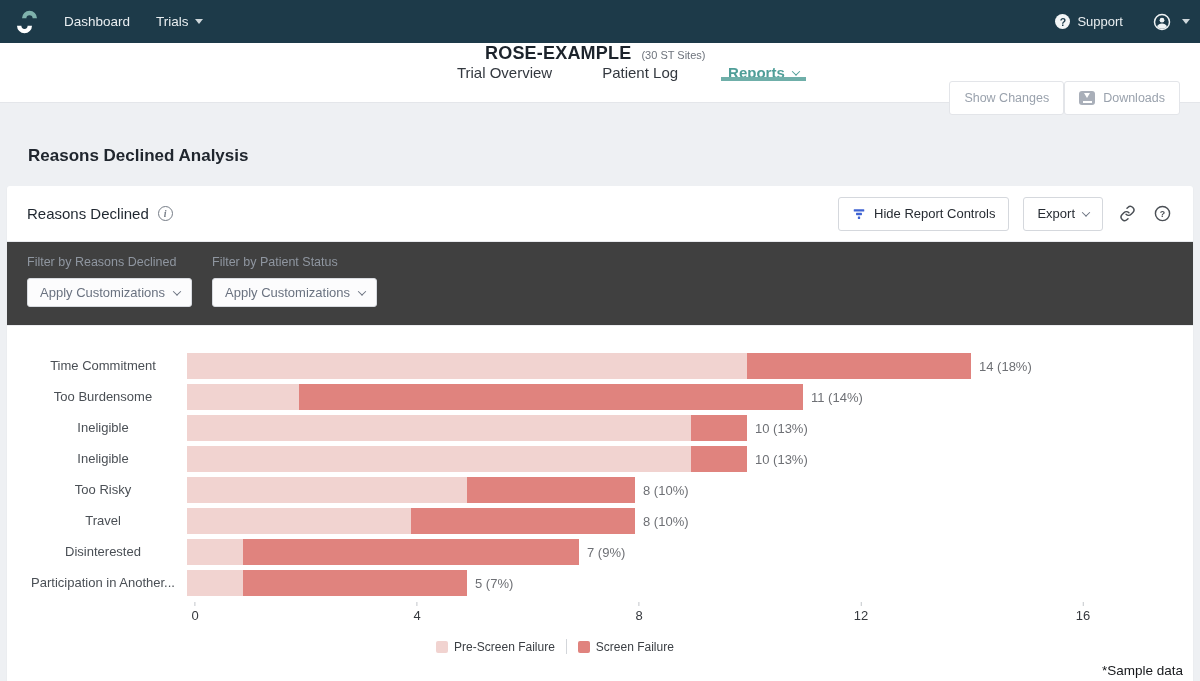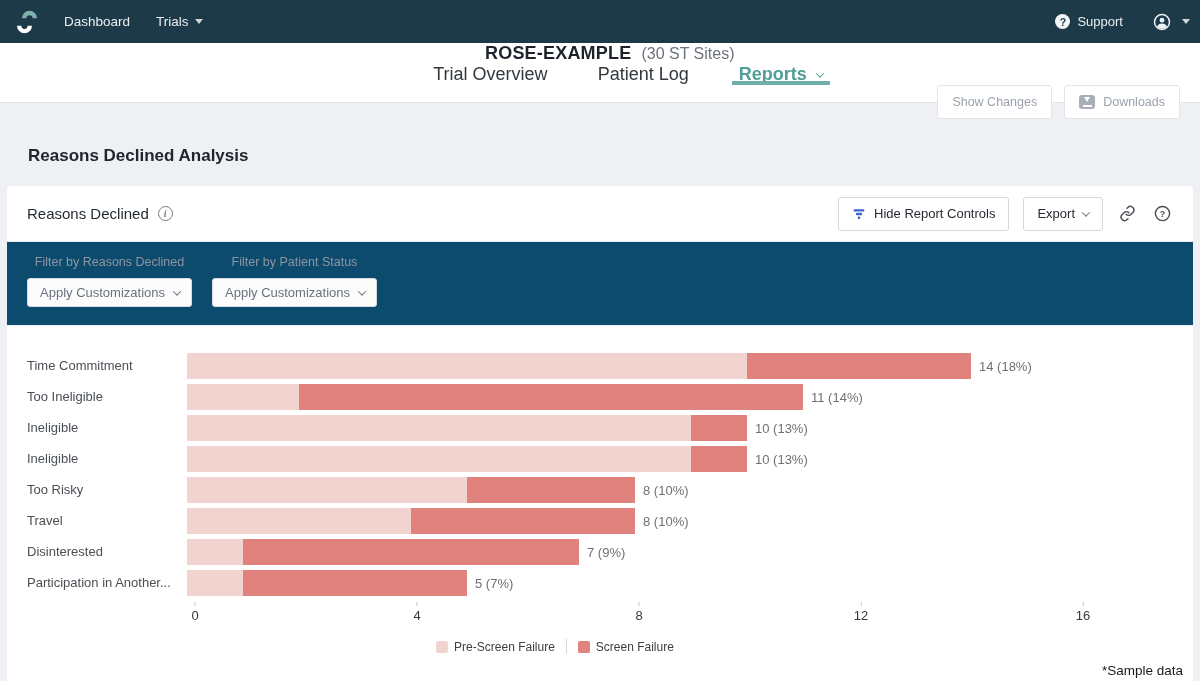--- a/index.html
+++ b/index.html
@@ -18,28 +18,28 @@
   .support { display:flex; align-items:center; gap:7px; font-size:13px; color:#e9eef1; cursor:pointer; }
   .qcircle { width:15px; height:15px; border-radius:50%; background:#f2f5f6; color:#1d3a49;
     font-size:10.5px; font-weight:bold; display:flex; align-items:center; justify-content:center; }
   .avatar-wrap { display:flex; align-items:center; gap:5px; }
 
   
   .header { height:60px; background:#ffffff; border-bottom:1px solid #e4e6ea;
     display:flex; align-items:center; padding-left:28px; position:relative;flex-direction:column; }
   .title-block { width:258px; flex:none; display:flex; align-items:baseline; gap:10px; }
   .trial-name { font-size:18px; font-weight:bold; color:#1c232b; letter-spacing:.2px; }
-  .sites { font-size:16px; color:#6d737c; }
+  .sites { font-size:11px; color:#6d737c; }
   .tabs { display:flex; gap:36px; height:100%; align-items:center; margin-left:28px; }
-  .tab { font-size:18px; color:#33383f; height:100%; display:flex; align-items:center;
+  .tab { font-size:15px; color:#33383f; height:100%; display:flex; align-items:center;
     position:relative; padding:0 7px; cursor:pointer; }
   .tab.active { color:#4f9e98;font-weight:bold; }
   .tab.active::after { content:""; position:absolute; left:0; right:0; bottom:0;
     height:4px; background:#6fafa9; }
-  .hdr-buttons { margin-left:auto; display:flex; gap:12px; padding-right:20px; }
+  .hdr-buttons { margin-left:auto; display:flex; padding-right:20px; }
   .btn-ghost { height:34px; background:#fff; border:1px solid #e3e5e9; border-radius:3px;
     color:#9aa2ad; font-size:12.5px; padding:0 14px; display:flex; align-items:center; gap:8px;
     cursor:pointer; font-family:inherit; }
   .dl-icon { width:16px; height:14px; border-radius:3px; background:#a9afb9; position:relative; }
   .dl-icon::after { content:""; position:absolute; left:5px; top:2px; width:0; height:0;
     border-left:3px solid transparent; border-right:3px solid transparent; border-top:5px solid #fff; }
   .dl-icon::before { content:""; position:absolute; left:3.5px; bottom:2.5px; width:9px; height:1.8px; background:#fff; }
 
   
   .page-title { font-size:17px; font-weight:bold; color:#20262e; margin:43px 0 0 28px; }
@@ -54,32 +54,32 @@
   .card-controls { margin-left:auto; display:flex; align-items:center; gap:14px; }
   .btn { height:34px; background:#fff; border:1px solid #d5d8dd; border-radius:3px;
     font-size:13px; color:#272c33; padding:0 13px; display:flex; align-items:center; gap:8px;
     cursor:pointer; font-family:inherit; }
   .chev { display:inline-block; width:6px; height:6px; border-right:1.5px solid currentColor;
     border-bottom:1.5px solid currentColor; transform:rotate(45deg) translate(-1px,-1px); }
   .chev-gray { color:#6b7280; }
   .icon-btn { background:none; border:none; cursor:pointer; padding:2px; display:flex; color:#4a4f55; }
 
   
-  .filter-bar { background:#0c4a6e; border-top:1px solid #e8eaee; border-bottom:1px solid #edeef1;
-    padding:13px 20px 18px; display:flex; gap:20px;text-align:center; }
+  .filter-bar { background:#404040; border-top:1px solid #e8eaee; border-bottom:1px solid #edeef1;
+    padding:13px 20px 18px; display:flex; gap:20px; }
   .filter-group { display:flex; flex-direction:column; }
   .filter-label { font-size:12.5px; color:#8f96a0; margin-bottom:9px; }
   .dropdown { width:165px; height:29px; background:#fcfcfd; border:1px solid #d8dbe0; border-radius:3px;
     display:flex; align-items:center; justify-content:space-between; padding:0 11px 0 12px;
     font-size:13px; color:#6a7280; cursor:pointer; }
 
   
   .chart-section { position:relative; padding:24px 110px 0 20px; }
   .chart-row { display:flex; align-items:center; height:31px; }
-  .cat-label { width:160px; flex:none; text-align:left; padding-right:8px;
+  .cat-label { width:160px; flex:none; text-align:center; padding-right:8px;
     font-size:13px; color:#4a4f55; white-space:nowrap; overflow:hidden; }
   .bar-track { position:relative; flex:1; height:26px; display:flex; }
   .bar-seg { height:100%; }
   .bar-value { position:absolute; top:50%; transform:translateY(-50%);
     font-size:13px; color:#6e7075; white-space:nowrap; }
   .chart-axis { display:flex; margin-top:4px; }
   .axis-gutter { width:168px; flex:none; }
   .axis-area { position:relative; flex:1; height:24px; }
   .tick { position:absolute; transform:translateX(-50%); top:0; text-align:center;
     font-size:13px; color:#36393e; }
@@ -204,21 +204,21 @@
     <div>
         <div class="chart-row">
           <div class="cat-label">Time Commitment</div>
           <div class="bar-track">
             <div class="bar-seg" style="width: 62.5%; background: rgb(241, 211, 208);"></div>
             <div class="bar-seg" style="width: 25%; background: rgb(224, 131, 126);"></div>
             <span class="bar-value" style="left: calc(87.5% + 8px);">14 (18%)</span>
           </div>
         </div>
         <div class="chart-row">
-          <div class="cat-label">Too Ineligible</div>
+          <div class="cat-label">Too Burdensome</div>
           <div class="bar-track">
             <div class="bar-seg" style="width: 12.5%; background: rgb(241, 211, 208);"></div>
             <div class="bar-seg" style="width: 56.25%; background: rgb(224, 131, 126);"></div>
             <span class="bar-value" style="left: calc(68.75% + 8px);">11 (14%)</span>
           </div>
         </div>
         <div class="chart-row">
           <div class="cat-label">Ineligible</div>
           <div class="bar-track">
             <div class="bar-seg" style="width: 56.25%; background: rgb(241, 211, 208);"></div>

